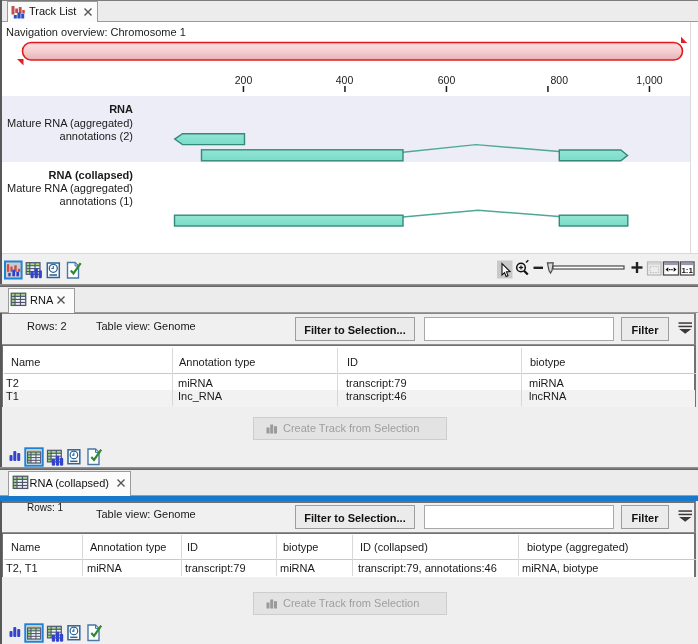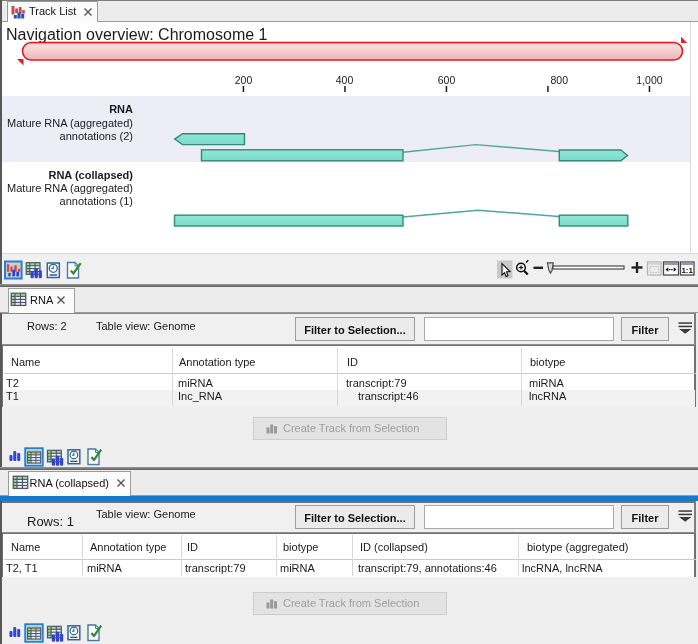--- a/index.html
+++ b/index.html
@@ -32,21 +32,21 @@
         <rect x="10.2" y="8.8" width="3" height="4.7"></rect>
       </g>
 </svg>
 <div class="tabtxt" style="left:29px;top:5px;">Track List</div>
 <svg class="abs" style="left:83px;top:7px;" width="10" height="10" viewBox="0 0 10 10">
       <path d="M1.5 1.5 L8.5 8.5 M8.5 1.5 L1.5 8.5" stroke="#555" stroke-width="1.4"></path>
     </svg>
 
 <div class="abs" style="left:0;top:0;width:2px;height:644px;background:#58585a;"></div>
 
-<div class="abs" style="left:6px;top:26px;font-size:16px;">Navigation overview: Chromosome 1</div>
+<div class="abs" style="left:6px;top:26px;font-size:11px;">Navigation overview: Chromosome 1</div>
 
 <svg class="abs" style="left:0;top:0;" width="698" height="253" viewBox="0 0 698 253">
  <defs>
   <linearGradient id="pinkg" x1="0" y1="0" x2="0" y2="1">
    <stop offset="0" stop-color="#f1c2c5"></stop>
           <stop offset="0.18" stop-color="#f9dcdd"></stop>
           <stop offset="0.55" stop-color="#f3cbcd"></stop>
           <stop offset="1" stop-color="#e9b2b5"></stop>
   </linearGradient>
   <linearGradient id="tealg" x1="0" y1="0" x2="0" y2="1">
@@ -220,21 +220,21 @@
 <div class="hcell" style="left:11px;top:356px;">Name</div>
 <div class="hcell" style="left:179px;top:356px;">Annotation type</div>
 <div class="hcell" style="left:347px;top:356px;">ID</div>
 <div class="hcell" style="left:530px;top:356px;">biotype</div>
 <div class="cell" style="left:6px;top:376.5px;">T2</div>
 <div class="cell" style="left:178px;top:376.5px;">miRNA</div>
 <div class="cell" style="left:346px;top:376.5px;">transcript:79</div>
 <div class="cell" style="left:529px;top:376.5px;">miRNA</div>
 <div class="cell" style="left:6px;top:389.5px;">T1</div>
 <div class="cell" style="left:178px;top:389.5px;">Inc_RNA</div>
-<div class="cell" style="left:346px;top:389.5px;margin-left:12px;">transcript:46</div>
+<div class="cell" style="left:346px;top:389.5px;">transcript:46</div>
 <div class="cell" style="left:529px;top:389.5px;">lncRNA</div>
 <div class="abs" style="left:2px;top:407px;width:696px;height:60px;background:#efefef;"></div>
 <div class="abs" style="left:253px;top:417px;width:194px;height:23px;background:#e3e3e3;border:1px solid #cdcdcd;box-sizing:border-box;"></div>
 <svg class="abs" style="left:266px;top:423px;" width="12" height="11" viewBox="0 0 12 11">
       <g fill="#9a9a9a">
         <rect x="0.5" y="4.5" width="3" height="6"></rect>
         <rect x="4.2" y="1.5" width="3" height="9"></rect>
         <rect x="8" y="3.2" width="3" height="7.3"></rect>
       </g>
     </svg>
@@ -303,21 +303,21 @@
   <line x1="0.7" y1="6.6" x2="14.5" y2="6.6" stroke="#53546c" stroke-width="1.1"></line>
   <line x1="0.7" y1="9.5" x2="14.5" y2="9.5" stroke="#53546c" stroke-width="1.1"></line>
  </g>
 </svg>
 <div class="tabtxt" style="left:29.5px;top:476.5px;">RNA (collapsed)</div>
 <svg class="abs" style="left:116px;top:478px;" width="10" height="10" viewBox="0 0 10 10">
       <path d="M1.5 1.5 L8.5 8.5 M8.5 1.5 L1.5 8.5" stroke="#555" stroke-width="1.4"></path>
     </svg>
 <div class="abs" style="left:0;top:495.5px;width:698px;height:5px;background:#1779cc;"></div>
 <div class="abs toolbar" style="left:2px;top:500.5px;width:694px;height:32.5px;border-top:2px solid #707070;border-bottom:1px solid #8f8f8f;border-right:2px solid #7e7e7e;"></div>
-<div class="abs" style="left:27px;top:514px;font-size:13px;">Rows: 1</div>
+<div class="abs" style="left:27px;top:502px;font-size:10px;">Rows: 1</div>
 <div class="abs" style="left:96px;top:507.5px;font-size:11px;">Table view: Genome</div>
 <div class="btn" style="left:295px;top:505px;width:120px;height:24px;line-height:24px;">Filter to Selection...</div>
 <div class="abs" style="left:424px;top:505px;width:190px;height:24px;background:#fff;border:1px solid #a8a8a8;box-sizing:border-box;"></div>
 <div class="btn" style="left:621px;top:505px;width:48px;height:24px;line-height:24px;">Filter</div>
 <svg class="abs" style="left:677px;top:508px;" width="16" height="16" viewBox="0 0 16 16">
  <rect x="1.5" y="2.3" width="13.5" height="1.5" fill="#3a3a3a"></rect>
  <rect x="1.5" y="5.7" width="13.5" height="1.5" fill="#3a3a3a"></rect>
  <polygon points="2.2,9 14.3,9 8.2,13.8" fill="#3a3a3a"></polygon>
 </svg>
 
@@ -332,21 +332,21 @@
 <div class="hcell" style="left:90px;top:541px;">Annotation type</div>
 <div class="hcell" style="left:187px;top:541px;">ID</div>
 <div class="hcell" style="left:283px;top:541px;">biotype</div>
 <div class="hcell" style="left:360px;top:541px;">ID (collapsed)</div>
 <div class="hcell" style="left:527px;top:541px;">biotype (aggregated)</div>
 <div class="cell" style="left:6px;top:562px;">T2, T1</div>
 <div class="cell" style="left:87px;top:562px;">miRNA</div>
 <div class="cell" style="left:185px;top:562px;">transcript:79</div>
 <div class="cell" style="left:280px;top:562px;">miRNA</div>
 <div class="cell" style="left:358px;top:562px;">transcript:79, annotations:46</div>
-<div class="cell" style="left:522px;top:562px;">lncRNA, lncRNA</div>
+<div class="cell" style="left:522px;top:562px;">miRNA, biotype</div>
 <div class="abs" style="left:2px;top:577px;width:696px;height:67px;background:#efefef;"></div>
 <div class="abs" style="left:253px;top:592px;width:194px;height:23px;background:#e3e3e3;border:1px solid #cdcdcd;box-sizing:border-box;"></div>
 <svg class="abs" style="left:266px;top:598px;" width="12" height="11" viewBox="0 0 12 11">
       <g fill="#9a9a9a">
         <rect x="0.5" y="4.5" width="3" height="6"></rect>
         <rect x="4.2" y="1.5" width="3" height="9"></rect>
         <rect x="8" y="3.2" width="3" height="7.3"></rect>
       </g>
     </svg>
 <div class="abs" style="left:283px;top:597px;font-size:11px;color:#9e9e9e;">Create Track from Selection</div>

